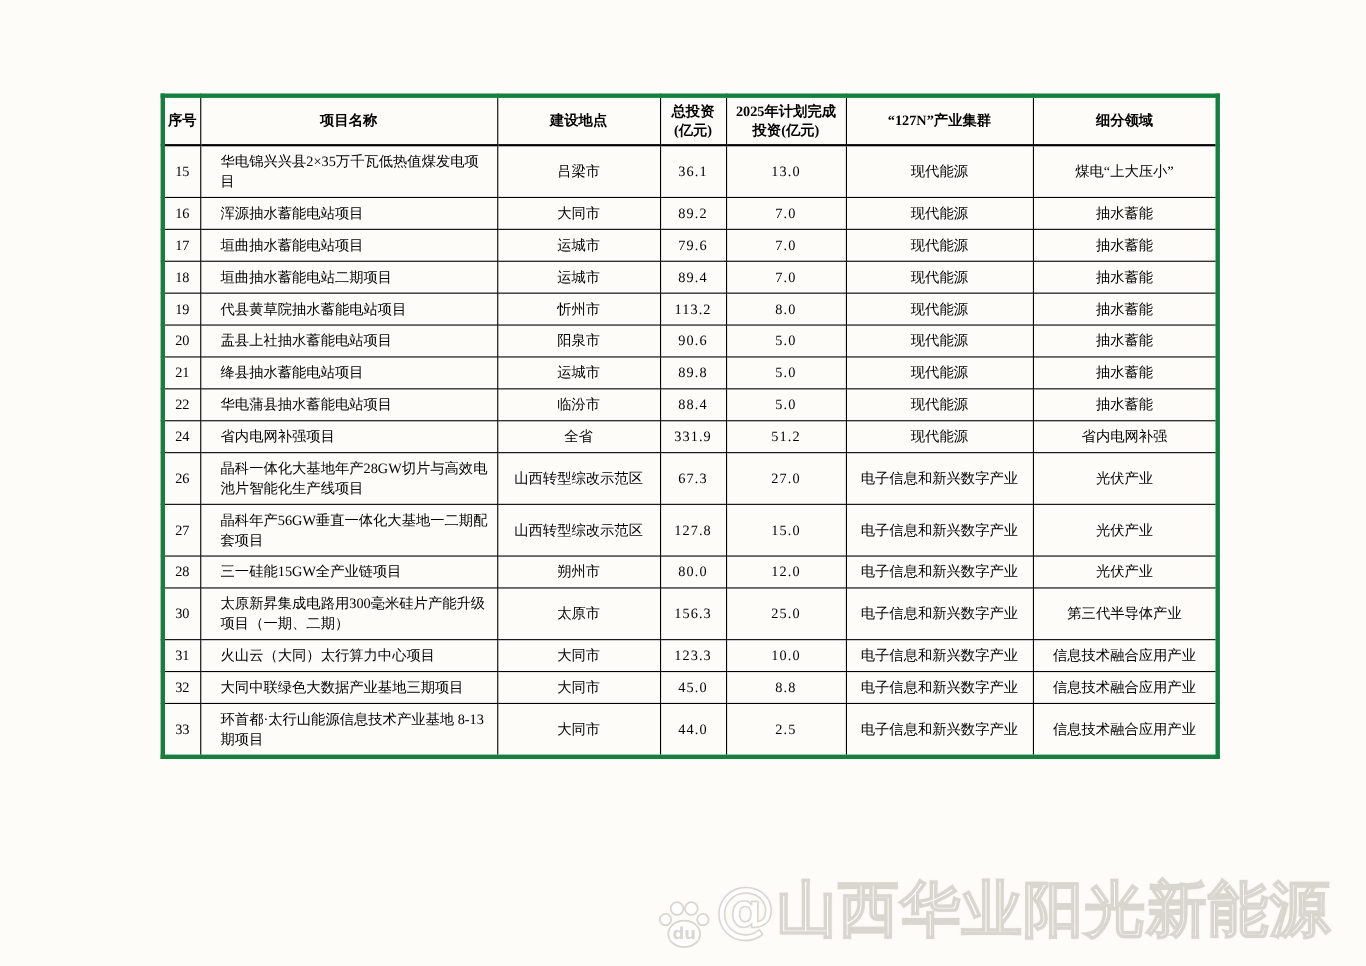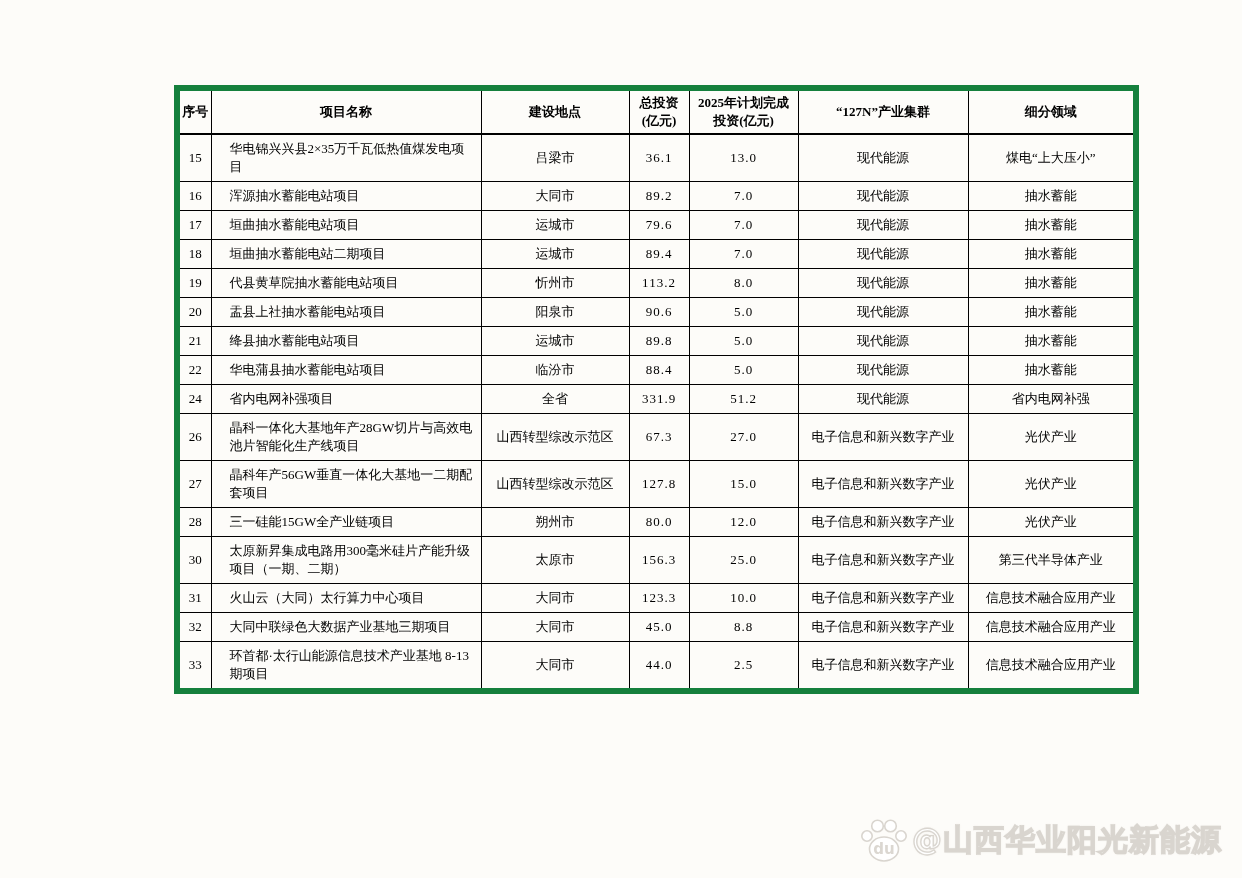--- a/index.html
+++ b/index.html
@@ -12,23 +12,22 @@
     color: #000;
   }
   .page { position: absolute; inset: 0; }
 
   table.projects {
     position: absolute;
     left: 146px; top: 85px;
     width: 959px;
     border-collapse: collapse;
     table-layout: fixed;
-    border: 6px solid #15803d;
+    border: 4px solid #15803d;
     font-size: 13px;
-    margin-left: 28px;
   }
   table.projects th, table.projects td {
     border: 1px solid #000;
     white-space: pre-line;
     vertical-align: middle;
     line-height: 18px;
     padding: 5px 3px;
     overflow: hidden;
   }
   table.projects thead th {
@@ -37,30 +36,30 @@
     border-bottom: 2px solid #000;
     height: 38px;
     padding: 2px 2px;
   }
   table.projects td { text-align: center; }
   table.projects td.c-name { text-align: left; padding-left: 18px; padding-right: 4px; }
   table.projects td.c-num { letter-spacing: 1px; }
 
   .watermark {
     position: absolute;
-    right: 20px; bottom: 14px;
+    right: 32px; bottom: 14px;
     display: flex;
-    align-items: center;
+    align-items: flex-end;
     gap: 3px;
     pointer-events: none;
     margin-top: 24px;
   }
   .wm-text {
     font-family: "DejaVu Sans", "Liberation Sans", sans-serif;
-    font-size: 30px;
+    font-size: 55px;
     font-weight: bold;
     color: #ffffff;
     -webkit-text-stroke: 1.3px #d9d5cf;
     text-shadow: 0 0 2px rgba(190,185,178,0.45);
     letter-spacing: 1px;
     white-space: nowrap;
   }
   .paw { width: 52px; height: 48px; flex: none; }
   .paw .shape { fill: #ffffff; stroke: #d9d5cf; stroke-width: 1.6; }
   .paw text {

